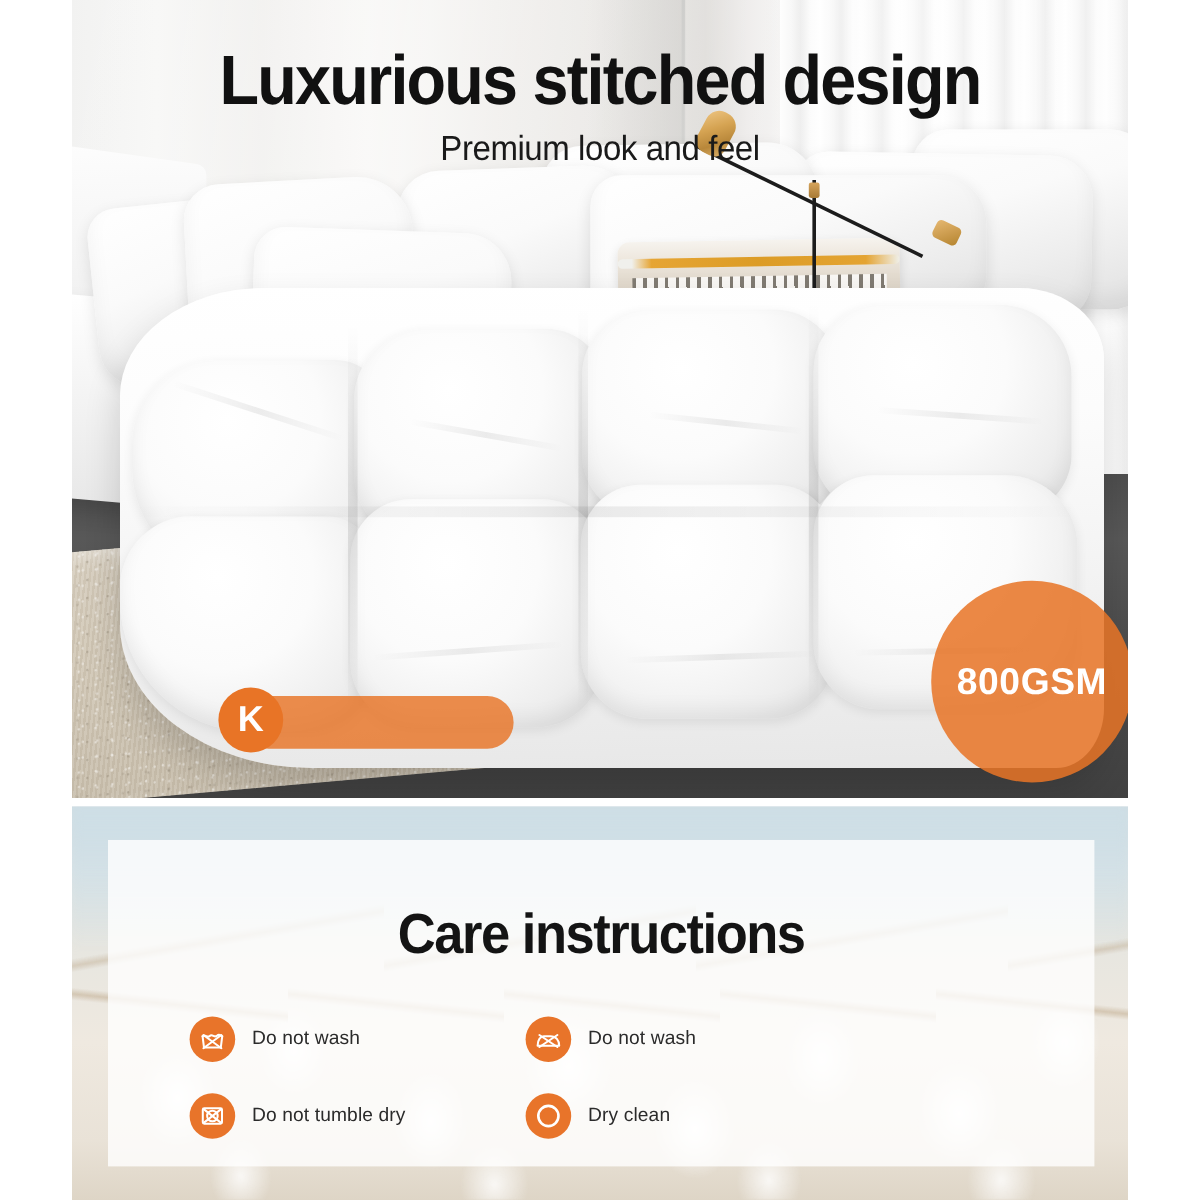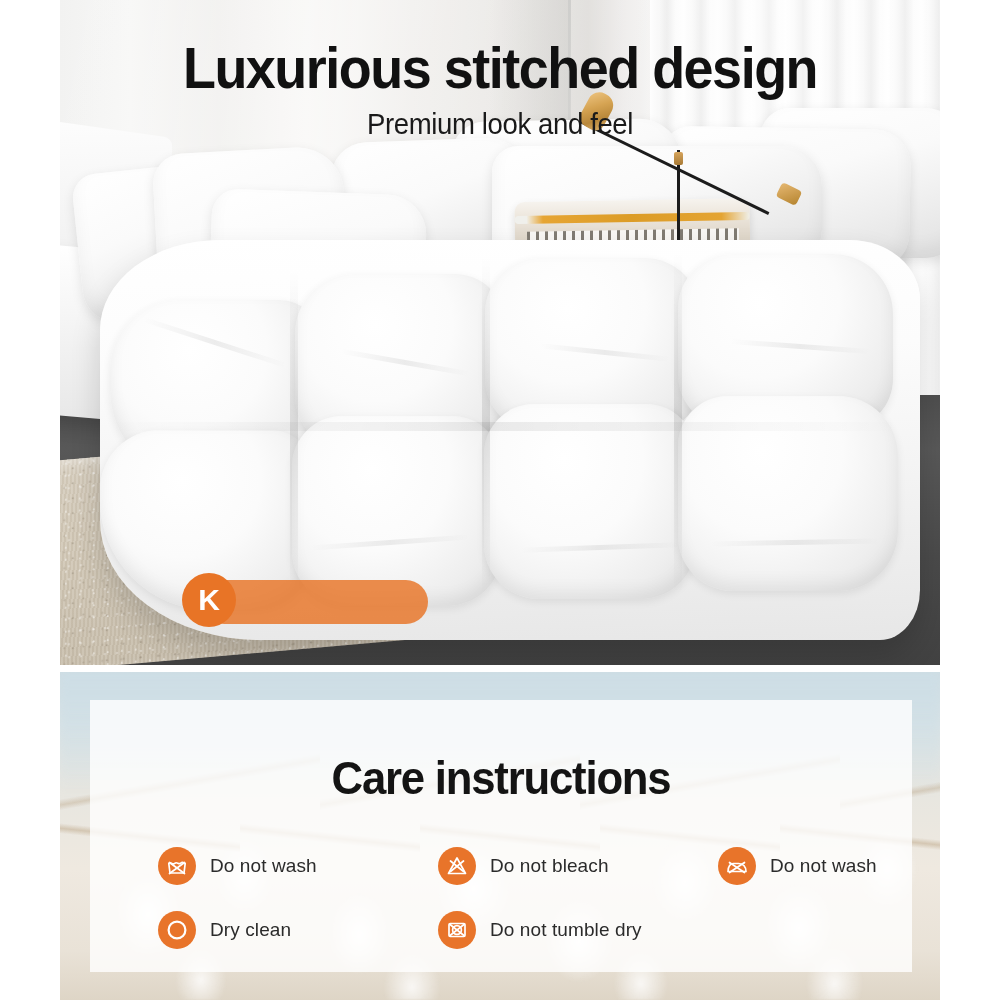--- a/index.html
+++ b/index.html
@@ -432,21 +432,21 @@
     width: 38px; height: 38px;
     border-radius: 50%;
     background: #e8742a;
     flex: 0 0 38px;
     display: flex;
     align-items: center;
     justify-content: center;
   }
   .care-icon svg { display: block; }
   .care-label {
-    font-size: 19px;
+    font-size: 16px;
     color: #2b2b2b;
     letter-spacing: 0.1px;
     white-space: nowrap;
   }
 </style>
 </head>
 <body>
 
 <div class="page">
 
@@ -517,20 +517,23 @@
       <div class="crease" style="left:610px; top:300px; width:170px; height:5px; transform:rotate(-1deg);"></div>
     </div>
 
     <div class="size-pill">
       <div class="size-pill-bar"></div>
       <div class="size-pill-circle">
         <span>K</span>
       </div>
     </div>
 
+    <div class="gsm-badge">
+      <span class="gsm-text">800GSM</span>
+    </div>
   </div>
 
   <div class="hero-title">Luxurious stitched design</div>
   <div class="hero-sub">Premium look and feel</div>
 
   <div class="care-section">
     <div class="cotton-bg"></div>
     <div class="cotton-blobs"></div>
     <div class="cotton-stems"></div>
     <div class="cotton-blur-top"></div>
@@ -547,68 +550,58 @@
               <svg width="24" height="24" viewBox="0 0 24 24" fill="none" stroke="#ffffff" stroke-width="1.7" stroke-linecap="round">
                 <path d="M3.8 9.5 L5 19 H19 L20.2 9.5"></path>
                 <path d="M3.8 9.5 C6 7.4 7.6 11.4 9.8 9.3 C12 7.2 13.6 11.2 15.8 9.1 C18 7 19 9.5 20.2 9.5"></path>
                 <line x1="4.5" y1="8.5" x2="19.5" y2="19.5"></line>
                 <line x1="19.5" y1="8.5" x2="4.5" y2="19.5"></line>
               </svg>
             </span>
             <span class="care-label">Do not wash</span>
           </div>
 
-          <div class="care-item col2">
-            <span class="care-icon">
-              <svg width="24" height="24" viewBox="0 0 24 24" fill="none" stroke="#ffffff" stroke-width="1.7" stroke-linecap="round" stroke-linejoin="round">
-                <path d="M12 4 L20.5 19.5 H3.5 Z"></path>
-                <line x1="5.5" y1="7" x2="18.5" y2="17.5"></line>
-                <line x1="18.5" y1="7" x2="5.5" y2="17.5"></line>
-              </svg>
-            </span>
-            <span class="care-label">Do not bleach</span>
-          </div>
 
           <div class="care-item col3">
             <span class="care-icon">
               <svg width="24" height="24" viewBox="0 0 24 24" fill="none" stroke="#ffffff" stroke-width="1.7" stroke-linecap="round" stroke-linejoin="round">
                 <path d="M3 17.5 H21 C21 12.8 18.3 9.5 13.7 9.5 H8.2 C5.6 9.5 3 12.2 3 17.5 Z"></path>
                 <line x1="4.5" y1="8.5" x2="19.5" y2="18.5"></line>
                 <line x1="19.5" y1="8.5" x2="4.5" y2="18.5"></line>
               </svg>
             </span>
             <span class="care-label">Do not wash</span>
           </div>
 
         </div>
 
         <div class="care-row">
-
-          <div class="care-item col2">
-            <span class="care-icon">
-              <svg width="24" height="24" viewBox="0 0 24 24" fill="none">
-                <circle cx="12" cy="12" r="8.4" stroke="#ffffff" stroke-width="2.2" fill="none"></circle>
-                <circle cx="12" cy="12" r="4.4" fill="#e8742a"></circle>
-              </svg>
-            </span>
-            <span class="care-label">Dry clean</span>
-          </div>
 
           <div class="care-item col1">
             <span class="care-icon">
               <svg width="24" height="24" viewBox="0 0 24 24" fill="none" stroke="#ffffff" stroke-width="1.7" stroke-linecap="round" stroke-linejoin="round">
                 <rect x="4" y="5.5" width="16" height="13" rx="1.2"></rect>
                 <circle cx="12" cy="12" r="4.4"></circle>
                 <line x1="5" y1="6.5" x2="19" y2="17.5"></line>
                 <line x1="19" y1="6.5" x2="5" y2="17.5"></line>
               </svg>
             </span>
             <span class="care-label">Do not tumble dry</span>
           </div>
 
+          <div class="care-item col2">
+            <span class="care-icon">
+              <svg width="24" height="24" viewBox="0 0 24 24" fill="none">
+                <circle cx="12" cy="12" r="8.4" stroke="#ffffff" stroke-width="2.2" fill="none"></circle>
+                <circle cx="12" cy="12" r="4.4" fill="#e8742a"></circle>
+              </svg>
+            </span>
+            <span class="care-label">Dry clean</span>
+          </div>
+
           <div class="care-item col3"></div>
 
         </div>
 
       </div>
     </div>
   </div>
 
 </div>
 

